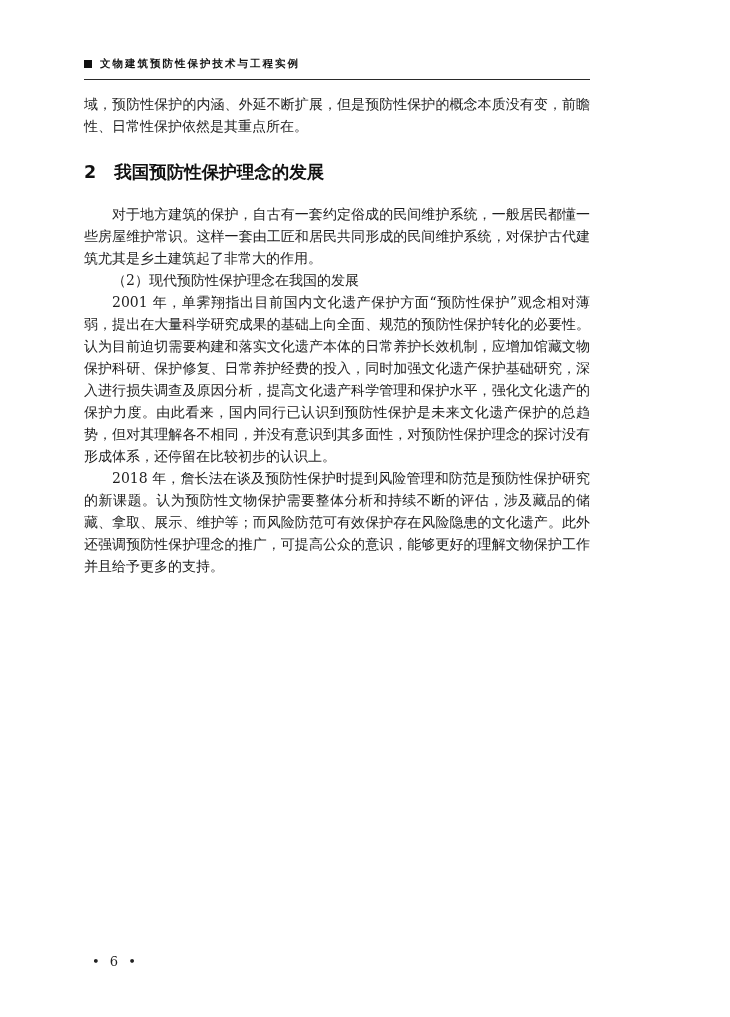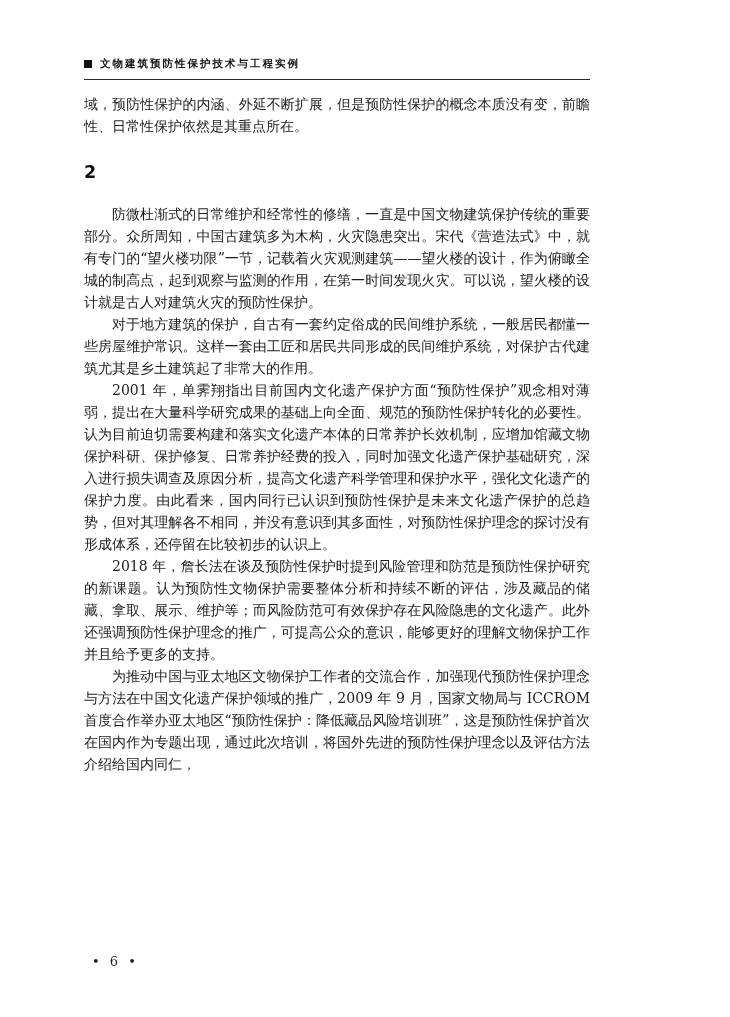--- a/index.html
+++ b/index.html
@@ -55,25 +55,25 @@
     <span class="header-square"></span>
     <span class="header-title">文物建筑预防性保护技术与工程实例</span>
   </div>
 
   <div class="body-text">
 
     <p class="no-indent">域，预防性保护的内涵、外延不断扩展，但是预防性保护的概念本质没有变，前瞻性、日常性保护依然是其重点所在。</p>
 
     <div class="section-heading">
       <span>2</span>
+      <span>我国预防性保护理念的发展</span>
     </div>
 
-    <p>防微杜渐式的日常维护和经常性的修缮，一直是中国文物建筑保护传统的重要部分。众所周知，中国古建筑多为木构，火灾隐患突出。宋代《营造法式》中，就有专门的“望火楼功限”一节，记载着火灾观测建筑——望火楼的设计，作为俯瞰全城的制高点，起到观察与监测的作用，在第一时间发现火灾。可以说，望火楼的设计就是古人对建筑火灾的预防性保护。</p>
     <p>对于地方建筑的保护，自古有一套约定俗成的民间维护系统，一般居民都懂一些房屋维护常识。这样一套由工匠和居民共同形成的民间维护系统，对保护古代建筑尤其是乡土建筑起了非常大的作用。</p>
+    <p>（2）现代预防性保护理念在我国的发展</p>
     <p>2001 年，单霁翔指出目前国内文化遗产保护方面“预防性保护”观念相对薄弱，提出在大量科学研究成果的基础上向全面、规范的预防性保护转化的必要性。认为目前迫切需要构建和落实文化遗产本体的日常养护长效机制，应增加馆藏文物保护科研、保护修复、日常养护经费的投入，同时加强文化遗产保护基础研究，深入进行损失调查及原因分析，提高文化遗产科学管理和保护水平，强化文化遗产的保护力度。由此看来，国内同行已认识到预防性保护是未来文化遗产保护的总趋势，但对其理解各不相同，并没有意识到其多面性，对预防性保护理念的探讨没有形成体系，还停留在比较初步的认识上。</p>
     <p>2018 年，詹长法在谈及预防性保护时提到风险管理和防范是预防性保护研究的新课题。认为预防性文物保护需要整体分析和持续不断的评估，涉及藏品的储藏、拿取、展示、维护等；而风险防范可有效保护存在风险隐患的文化遗产。此外还强调预防性保护理念的推广，可提高公众的意识，能够更好的理解文物保护工作并且给予更多的支持。</p>
-    <p>为推动中国与亚太地区文物保护工作者的交流合作，加强现代预防性保护理念与方法在中国文化遗产保护领域的推广，2009 年 9 月，国家文物局与 ICCROM 首度合作举办亚太地区“预防性保护：降低藏品风险培训班”，这是预防性保护首次在国内作为专题出现，通过此次培训，将国外先进的预防性保护理念以及评估方法介绍给国内同仁，</p>
 
   </div>
 
   <div class="page-footer">• 6 •</div>
 
 </div>
 
 </body></html>

